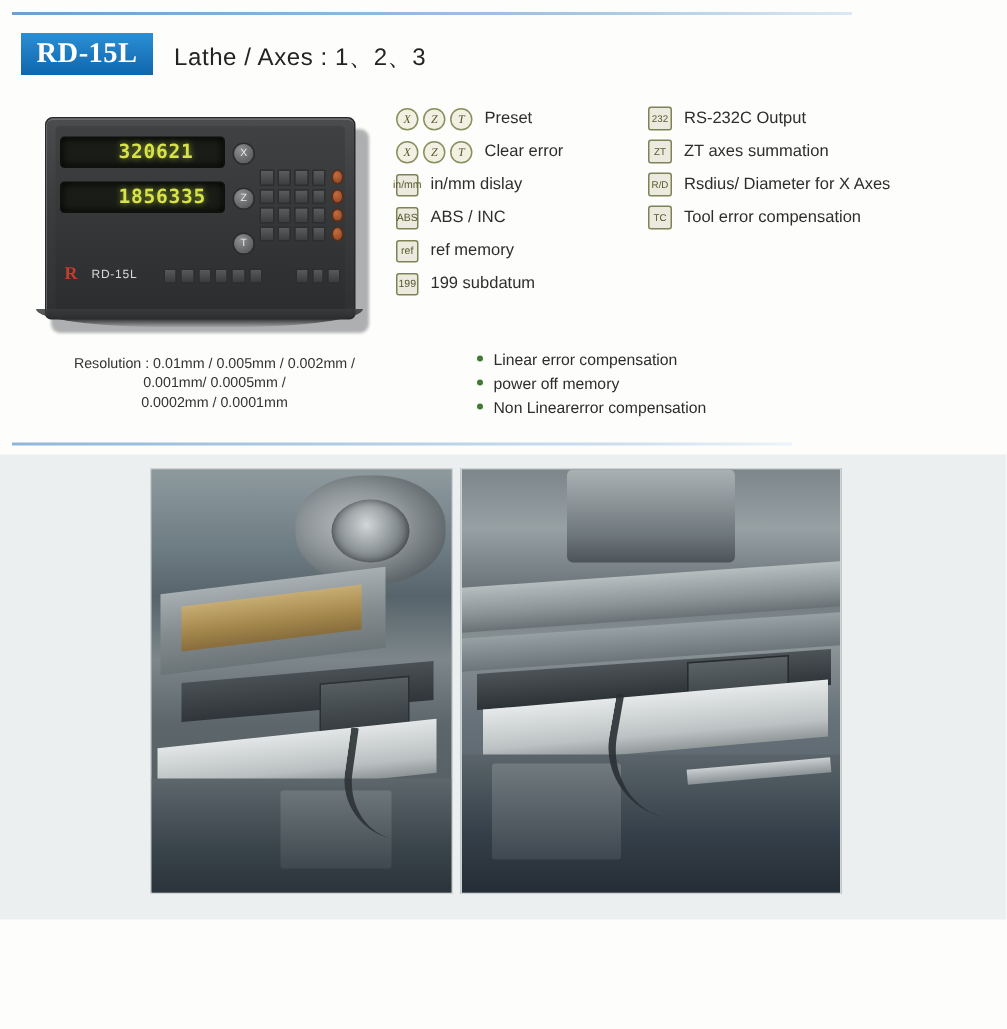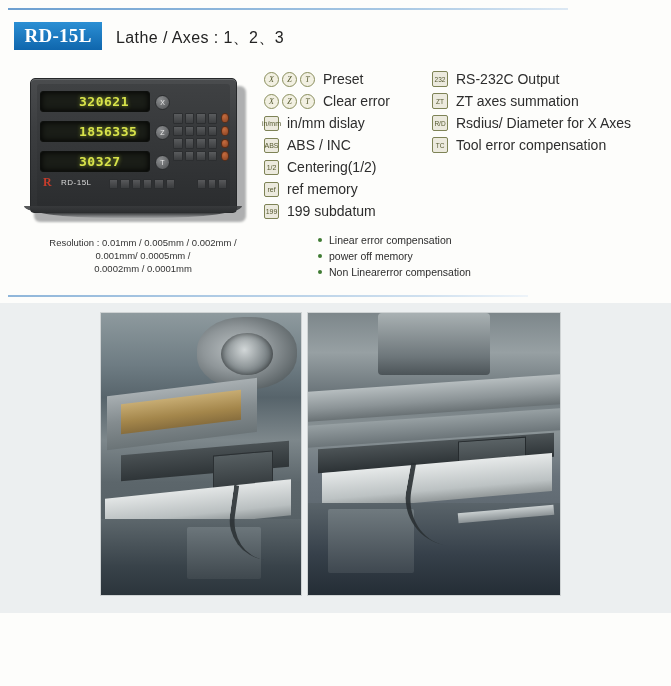--- a/index.html
+++ b/index.html
@@ -255,21 +255,21 @@
   .col-a { position: absolute; left: 0; top: 0; width: 170px; }
   .col-b { position: absolute; left: 168px; top: 0; width: 230px; text-align: center; }
 
   .frow {
     display: flex;
     align-items: center;
     height: 22px;
     margin-bottom: 0px;
   }
   .frow .label {
-    font-size: 14px;
+    font-size: 11px;
     color: #2d2d2d;
     margin-left: 8px;
     white-space: nowrap;
   }
   .icons {
     display: flex;
     gap: 3px;
     align-items: center;
   }
   .ic {
@@ -494,23 +494,20 @@
     <div class="display d1">
       <span class="val">320621</span>
     </div>
     <div class="axis-dot ad1">X</div>
 
     <div class="display d2">
       <span class="val">1856335</span>
     </div>
     <div class="axis-dot ad2">Z</div>
 
-    <div class="display d3">
-      <span class="val">30327</span>
-    </div>
     <div class="axis-dot ad3">T</div>
 
     <div class="kp">
       <span></span>
         <span></span>
         <span></span>
         <span></span>
       <span></span>
         <span></span>
         <span></span>
@@ -584,26 +581,20 @@
       <span class="label">in/mm dislay</span>
     </div>
 
     <div class="frow">
       <span class="icons">
         <span class="ic sq">ABS</span>
       </span>
       <span class="label">ABS / INC</span>
     </div>
 
-    <div class="frow">
-      <span class="icons">
-        <span class="ic sq">1/2</span>
-      </span>
-      <span class="label">Centering(1/2)</span>
-    </div>
 
     <div class="frow">
       <span class="icons">
         <span class="ic sq">ref</span>
       </span>
       <span class="label">ref memory</span>
     </div>
 
     <div class="frow">
       <span class="icons">

